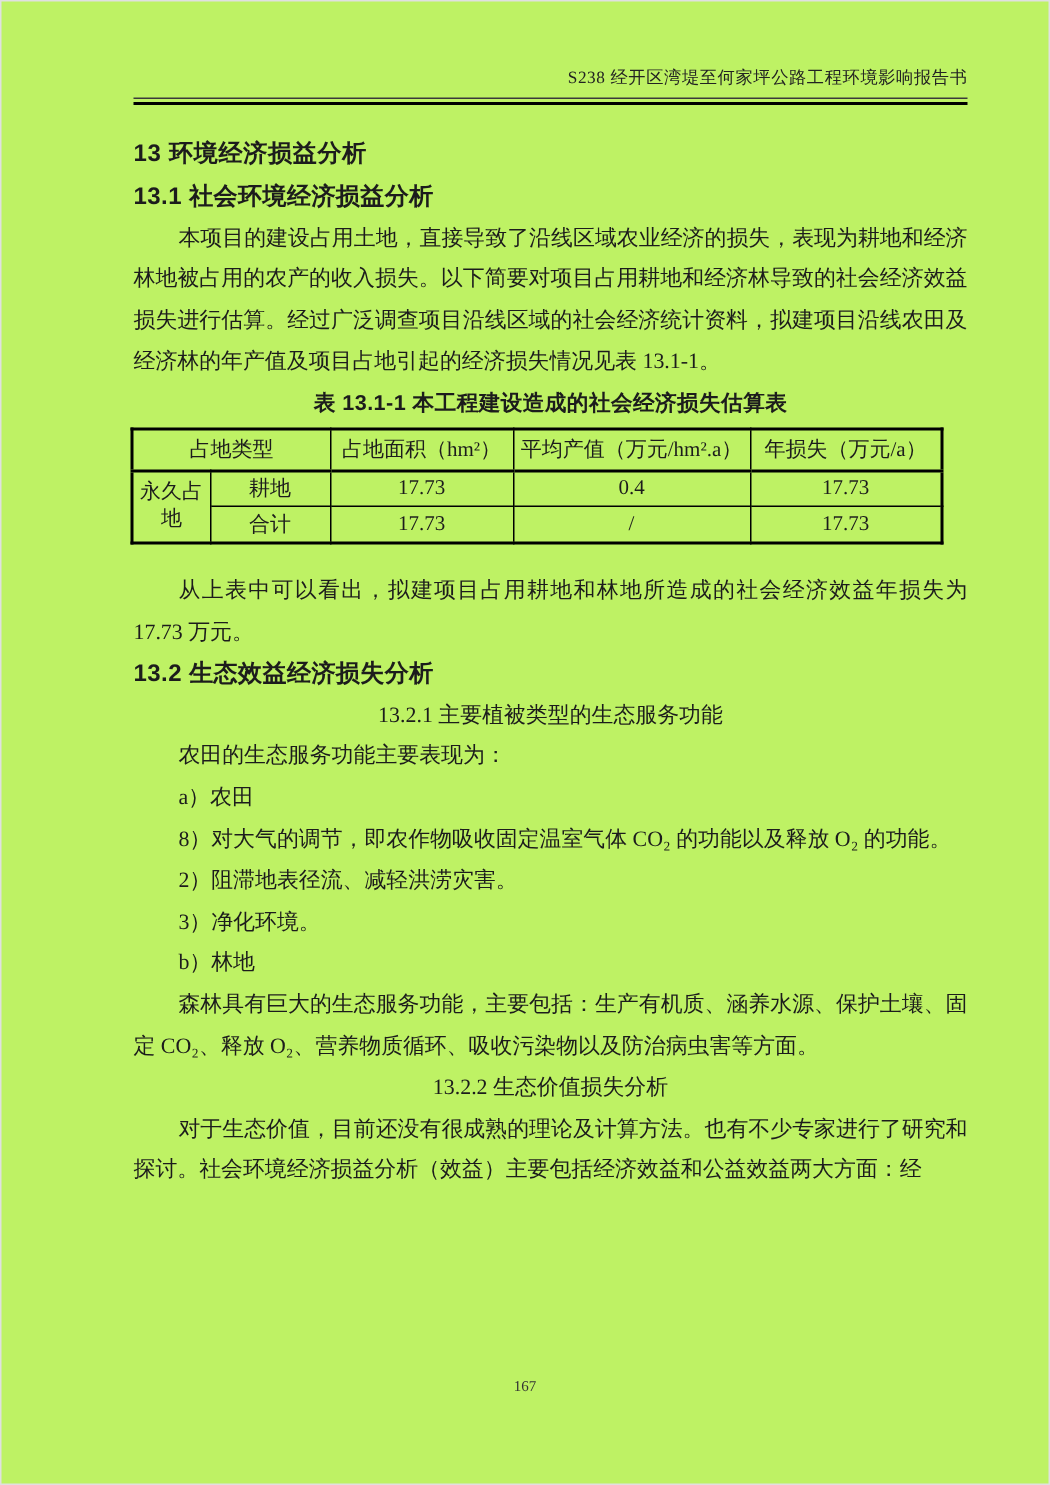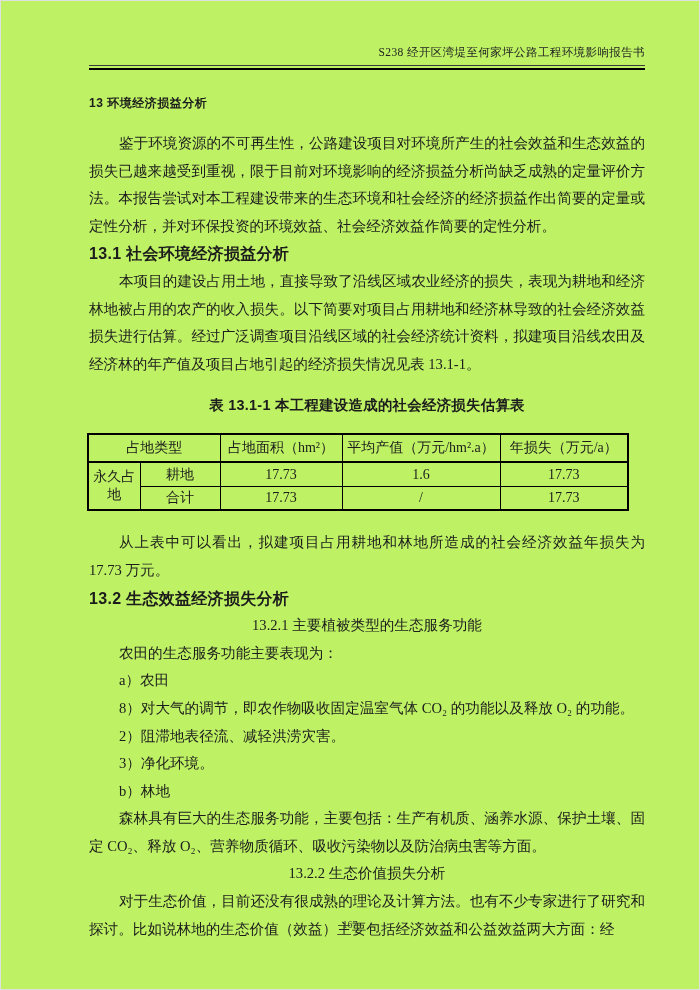--- a/index.html
+++ b/index.html
@@ -31,23 +31,23 @@
   }
   .header-rule {
     height: 2px;
     border-top: 1px solid #3a3a3a;
     border-bottom: 2.5px solid #000;
     margin: 0;
   }
   .h1 {
     font-family: "Liberation Sans", "DejaVu Sans", sans-serif;
     font-weight: bold;
-    font-size: 12px;
+    font-size: 16px;
     line-height: 30px;
-    margin: 18px 0 12px 0;
+    margin: 18px 0 0 0;
     letter-spacing: 0.5px;
   }
   .body-line {
     font-size: 14.6px;
     line-height: 27.6px;
     margin: 0;
     text-align: justify;
   }
   .indent { text-indent: 2.05em; }
   .h2 {
@@ -64,21 +64,21 @@
     margin: 0;
     font-weight: normal;
     text-align: center;
   }
   .caption {
     font-family: "Liberation Sans", "DejaVu Sans", sans-serif;
     font-weight: bold;
     font-size: 14.4px;
     line-height: 27px;
     text-align: center;
-    margin: 14px;
+    margin: 0;
     letter-spacing: 0.3px;
   }
   table.loss-table {
     border-collapse: collapse;
     margin: 2px 0 0 -2px;
     width: 540px;
     table-layout: fixed;
     font-size: 14px;
   }
   table.loss-table th, table.loss-table td {
@@ -113,21 +113,20 @@
 <body>
 
 <div class="page">
   <div class="inner">
 
     <div class="doc-header">S238 经开区湾堤至何家坪公路工程环境影响报告书</div>
     <div class="header-rule"></div>
 
     <div class="h1">13  环境经济损益分析</div>
 
-    <p class="body-line indent">鉴于环境资源的不可再生性，公路建设项目对环境所产生的社会效益和生态效益的损失已越来越受到重视，限于目前对环境影响的经济损益分析尚缺乏成熟的定量评价方法。本报告尝试对本工程建设带来的生态环境和社会经济的经济损益作出简要的定量或定性分析，并对环保投资的环境效益、社会经济效益作简要的定性分析。</p>
 
     <div class="h2">13.1  社会环境经济损益分析</div>
 
     <p class="body-line indent">本项目的建设占用土地，直接导致了沿线区域农业经济的损失，表现为耕地和经济林地被占用的农产的收入损失。以下简要对项目占用耕地和经济林导致的社会经济效益损失进行估算。经过广泛调查项目沿线区域的社会经济统计资料，拟建项目沿线农田及经济林的年产值及项目占地引起的经济损失情况见表 13.1-1。</p>
 
     <p class="caption">表 13.1-1 本工程建设造成的社会经济损失估算表</p>
 
     <table class="loss-table">
       <colgroup>
         <col style="width:52px">
@@ -140,21 +139,21 @@
           <tr class="head">
         <th colspan="2">占地类型</th>
         <th class="sup-note">占地面积（hm²）</th>
         <th class="sup-note">平均产值（万元/hm².a）</th>
         <th class="sup-note">年损失（万元/a）</th>
       </tr>
       <tr>
         <td rowspan="2" class="group-cell">永久占地</td>
         <td>耕地</td>
         <td>17.73</td>
-        <td>1.6</td>
+        <td>0.4</td>
         <td>17.73</td>
       </tr>
       <tr>
         <td>合计</td>
         <td>17.73</td>
         <td>/</td>
         <td>17.73</td>
       </tr>
     </tbody>
       </table>
@@ -172,18 +171,18 @@
 
     <p class="body-line indent">8）对大气的调节，即农作物吸收固定温室气体 CO₂ 的功能以及释放 O₂ 的功能。</p>
     <p class="body-line indent">2）阻滞地表径流、减轻洪涝灾害。</p>
     <p class="body-line indent">3）净化环境。</p>
 
     <p class="body-line indent">b）林地</p>
     <p class="body-line indent">森林具有巨大的生态服务功能，主要包括：生产有机质、涵养水源、保护土壤、固定 CO₂、释放 O₂、营养物质循环、吸收污染物以及防治病虫害等方面。</p>
 
     <div class="h3">13.2.2   生态价值损失分析</div>
 
-    <p class="body-line indent">对于生态价值，目前还没有很成熟的理论及计算方法。也有不少专家进行了研究和探讨。比如说林地的生态价值（效益）主要包括经济效益和公益效益两大方面：经</p>
+    <p class="body-line indent">对于生态价值，目前还没有很成熟的理论及计算方法。也有不少专家进行了研究和探讨。社会环境经济损益分析（效益）主要包括经济效益和公益效益两大方面：经</p>
 
   </div>
 
   <div class="page-number">167</div>
 </div>
 
 </body></html>

